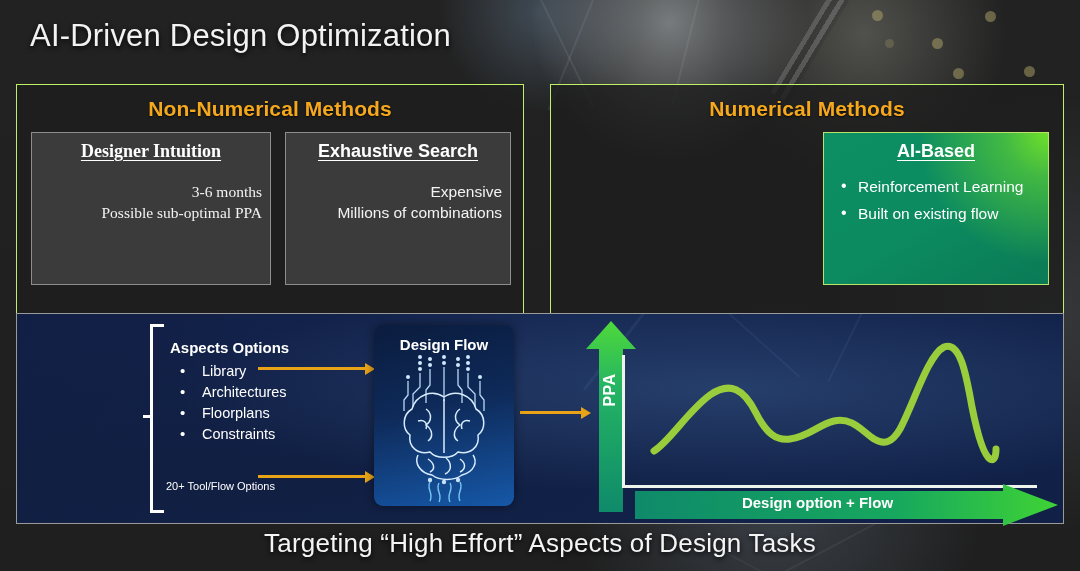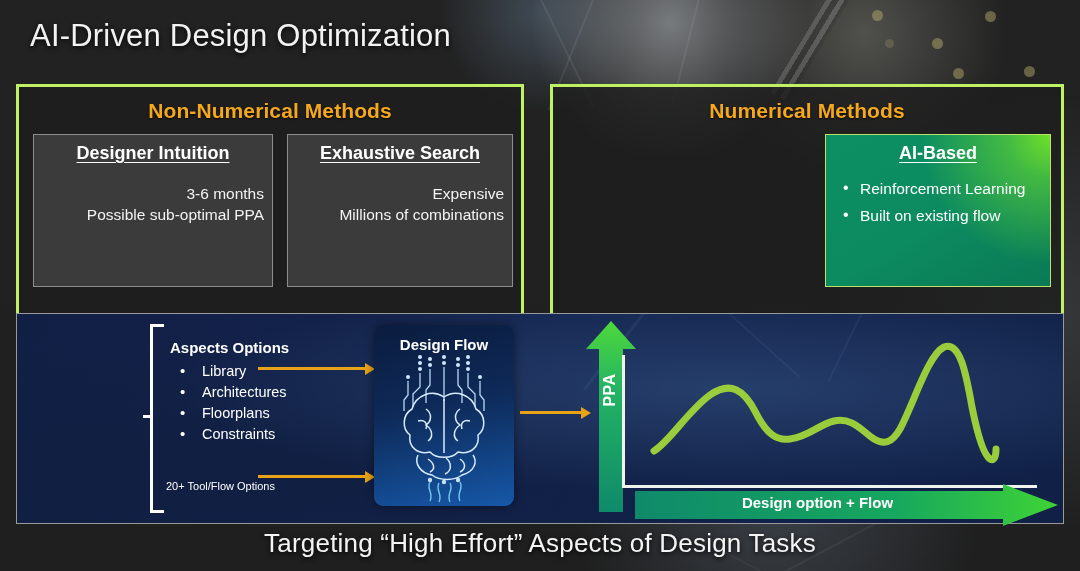--- a/index.html
+++ b/index.html
@@ -31,21 +31,21 @@
   
   .slide-title{
     position:absolute;left:30px;top:18px;
     font-size:31px;font-weight:400;color:#f2f2f2;letter-spacing:.2px;
     text-shadow:0 2px 5px rgba(0,0,0,.85);
   }
 
   
   .panel{
     position:absolute;top:84px;height:288px;
-    border:3px solid #bef264;background:rgba(30,30,30,.80);box-sizing:border-box;
+    border:1px solid #bef264;background:rgba(30,30,30,.80);box-sizing:border-box;
   }
   #panel-left{left:16px;width:508px;}
   #panel-right{left:550px;width:514px;}
   .panel-title{
     position:absolute;left:0;right:0;top:12px;text-align:center;
     font-size:21px;font-weight:bold;color:#f5a81c;letter-spacing:.1px;
     text-shadow:0 1px 2px rgba(0,0,0,.8);
   }
   .card{
     position:absolute;top:47px;height:153px;
@@ -54,21 +54,21 @@
   .card-title{
     position:absolute;left:0;right:0;top:8px;text-align:center;
     font-size:18px;font-weight:bold;color:#ffffff;
     text-decoration:underline;text-underline-offset:3px;
   }
   .card-body{
     position:absolute;left:8px;right:8px;top:48px;text-align:right;
     font-size:15.5px;line-height:21px;color:#f3f3f3;
   }
   
-  #card-designer-intuition{left:14px;width:240px;}
+  #card-designer-intuition{left:14px;width:240px;font-family:Liberation Serif, serif;}
   #card-exhaustive-search{left:268px;width:226px;}
   
   #card-gradient-based{left:18px;width:226px;}
   #card-ai-based{
     left:272px;width:226px;
     border:1px solid #b9e36a;
     background:
       radial-gradient(circle at 100% 0%, #6fe02a 0%, rgba(111,224,42,.55) 16%, rgba(26,140,97,0) 48%),
       linear-gradient(150deg,#0d8f63 0%,#0c8a60 55%,#0a7a55 100%);
   }

